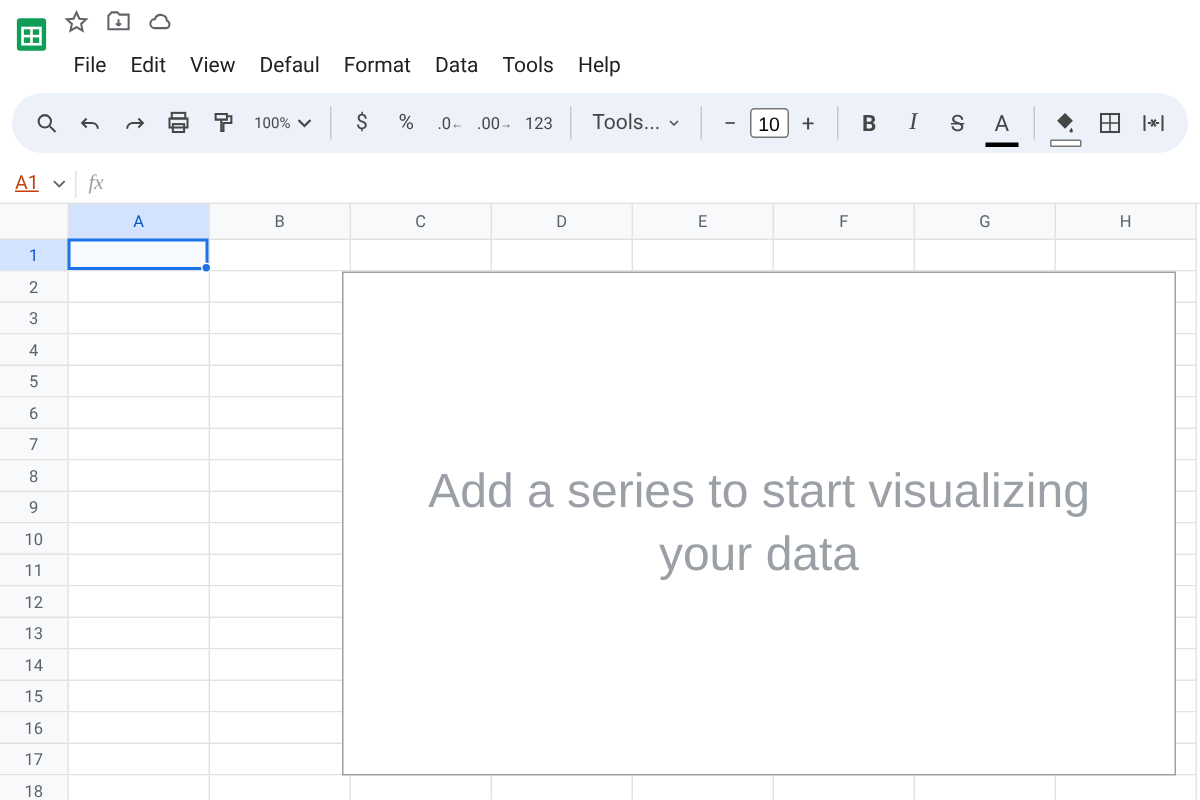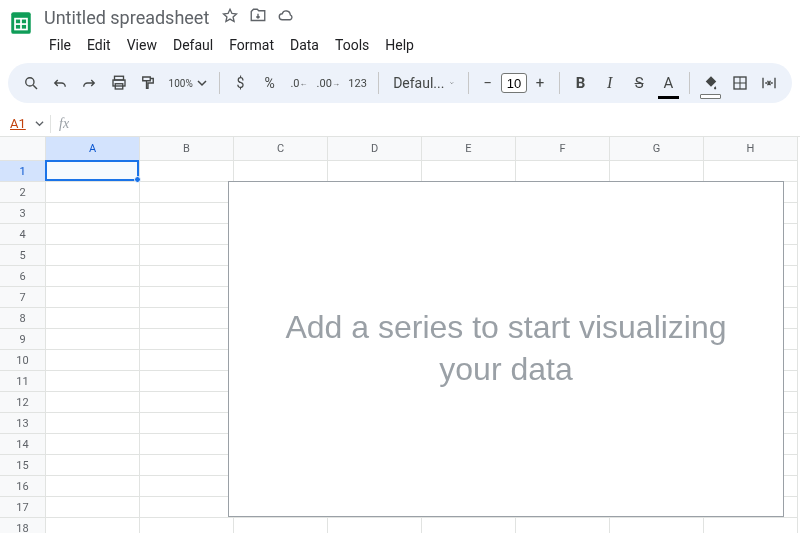--- a/index.html
+++ b/index.html
@@ -52,21 +52,20 @@
   <div class="logo">
     <svg viewBox="0 0 24 24" width="26" height="26">
         <rect x="3" y="2" width="18" height="20" rx="2" fill="#0f9d58"></rect>
         <rect x="6.5" y="8" width="11" height="10" fill="none" stroke="#fff" stroke-width="1.6"></rect>
         <line x1="12" y1="8" x2="12" y2="18" stroke="#fff" stroke-width="1.6"></line>
         <line x1="6.5" y1="13" x2="17.5" y2="13" stroke="#fff" stroke-width="1.6"></line>
       </svg>
   </div>
   <div class="title-area">
     <div class="title-row">
-      <div class="doc-title">Untitled spreadsheet</div>
       <div class="title-icons">
         <span><svg class="icon" viewBox="0 0 24 24">
               <path fill="none" stroke="#5f6368" stroke-width="1.8" d="M12 3l2.6 5.6 6 .6-4.5 4.1 1.3 6-5.4-3.1L6.6 19.3l1.3-6L3.4 9.2l6-.6z"></path>
             </svg></span>
         <span><svg class="icon" viewBox="0 0 24 24">
               <path fill="none" stroke="#5f6368" stroke-width="1.8" d="M3 6l3-3h5l2 2h8v13H3z"></path>
               <path fill="none" stroke="#5f6368" stroke-width="1.8" d="M12 9v6m0 0l-2.2-2.2M12 15l2.2-2.2"></path>
             </svg></span>
         <span><svg class="icon" viewBox="0 0 24 24">
               <path fill="none" stroke="#5f6368" stroke-width="1.8" d="M7 17a4 4 0 110-8 5.5 5.5 0 0110.7 1.4A3.5 3.5 0 0117.5 17z"></path>
@@ -128,21 +127,21 @@
       <span>.0</span>
       <span style="font-size:8px;vertical-align:super">←</span>
     </div>
   <div class="tb-btn" style="font-size:11px">
       <span>.00</span>
       <span style="font-size:8px;vertical-align:super">→</span>
     </div>
   <div class="tb-btn" style="font-size:11px">123</div>
   <div class="tb-sep"></div>
   <div class="font-sel">
-      <span>Defaul...</span>
+      <span>Tools...</span>
       <svg width="10" height="10" viewBox="0 0 10 10">
         <path d="M1 3l4 4 4-4" fill="none" stroke="#444746" stroke-width="1.5"></path>
       </svg>
     </div>
   <div class="tb-sep"></div>
   <div class="font-size-box">
     <div class="fs-btn">−</div>
     <input class="fs-input" value="10" style="">
     <div class="fs-btn">+</div>
   </div>

